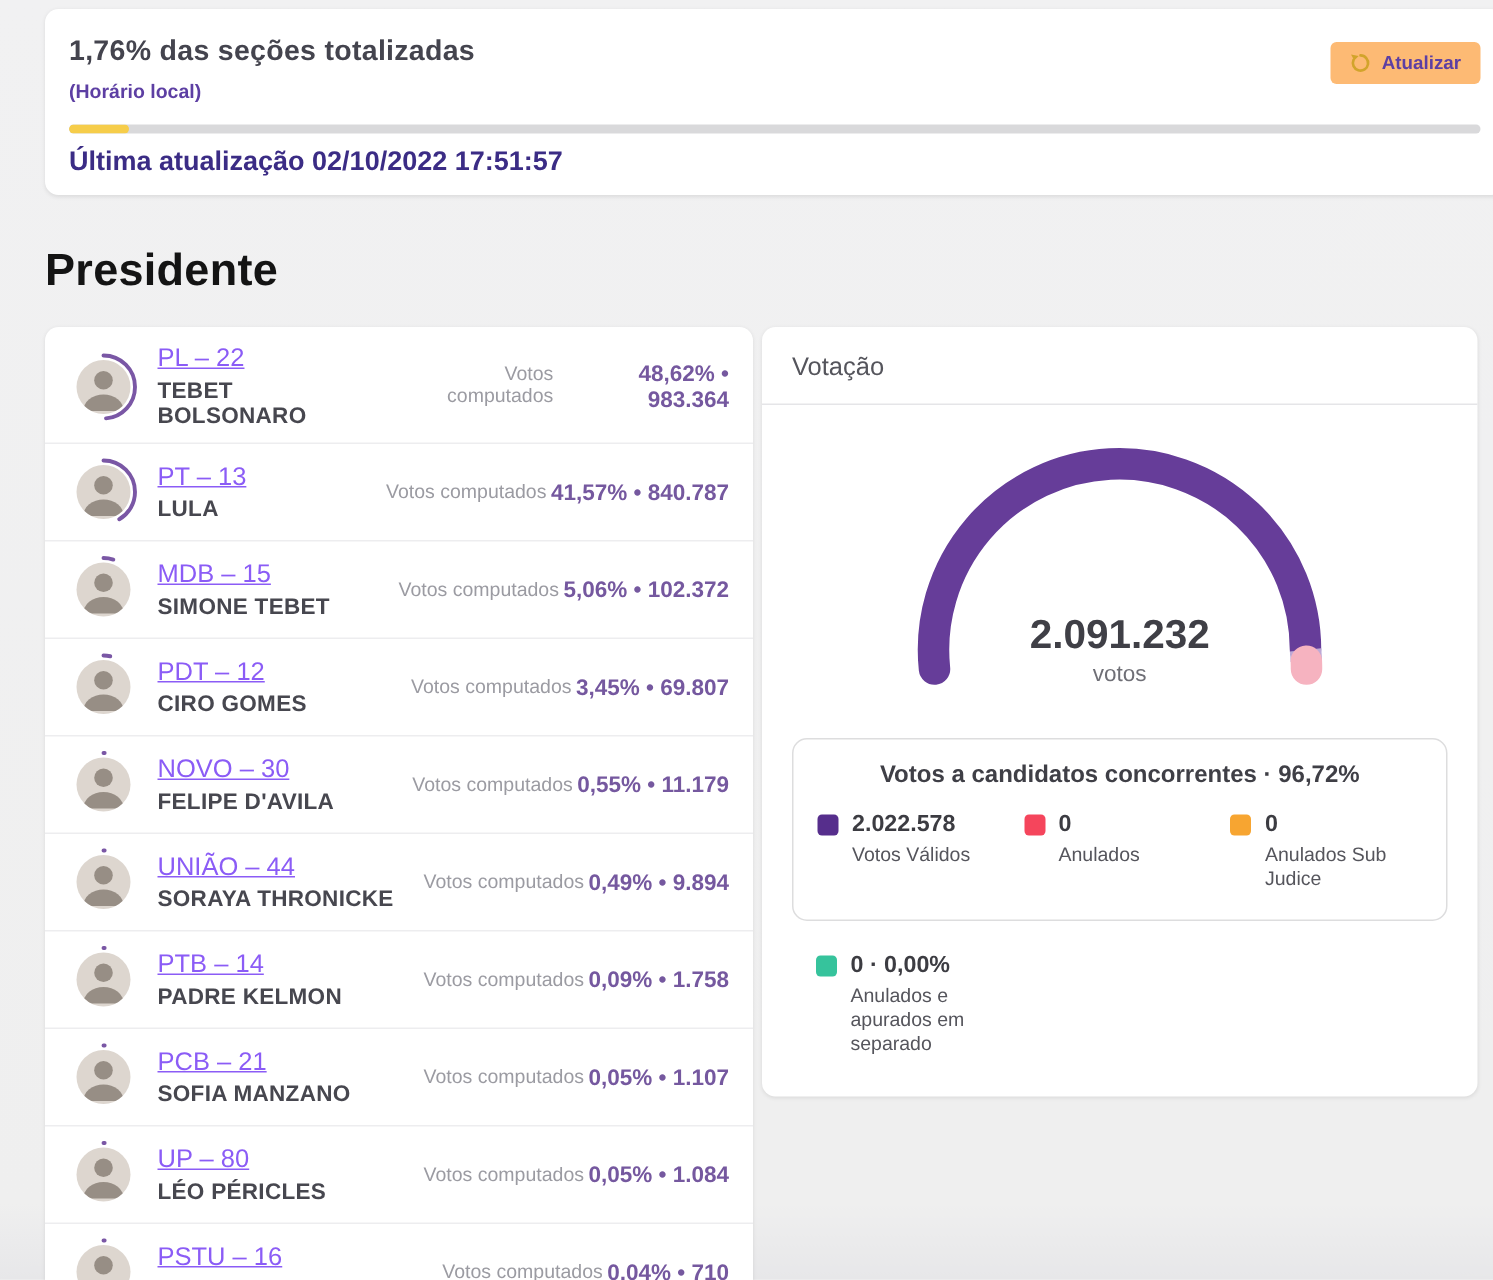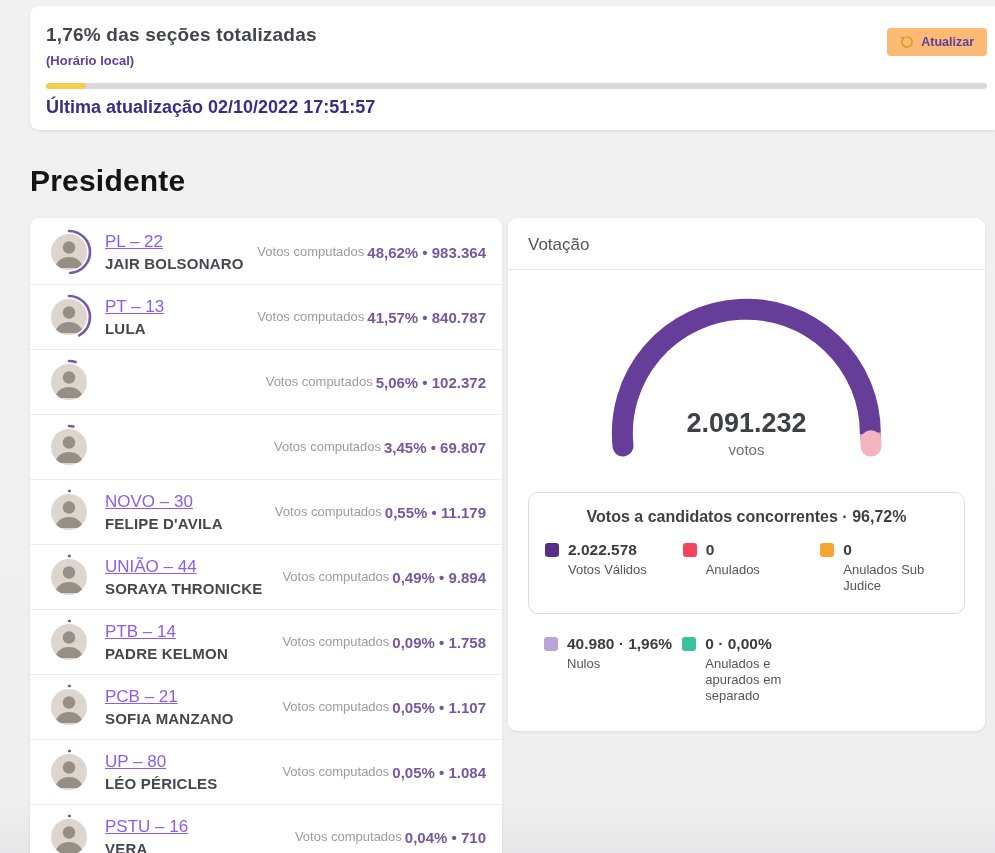--- a/index.html
+++ b/index.html
@@ -128,21 +128,21 @@
       </svg>
       <div class="avatar">
         <svg viewBox="0 0 36 36">
           <circle cx="18" cy="13.5" r="6.2" fill="#978e85"></circle>
           <path d="M4.5 34 a13.5 11 0 0 1 27 0 z" fill="#978e85"></path>
         </svg>
       </div>
     </div>
     <div class="cand-mid">
       <span class="cand-party">PL – 22</span>
-      <span class="cand-name">JAIR BOLSONARO</span>
+      <span class="cand-name">TEBET BOLSONARO</span>
     </div>
     <div class="cand-right">
       <span class="votes-caption">Votos computados</span>
       <span class="votes-value">48,62%  •  983.364</span>
     </div>
   </div>
 
   <div class="candidate-row">
     <div class="avatar-wrap">
       <svg class="avatar-ring" viewBox="0 0 46 46">
@@ -170,37 +170,45 @@
       <svg class="avatar-ring" viewBox="0 0 46 46">
         <circle class="ring-arc" cx="23" cy="23" r="21" fill="none" stroke="#7a57a5" stroke-width="2.6" stroke-linecap="round" transform="rotate(-90 23 23)" stroke-dasharray="6.68 131.95"></circle>
       </svg>
       <div class="avatar">
         <svg viewBox="0 0 36 36">
           <circle cx="18" cy="13.5" r="6.2" fill="#978e85"></circle>
           <path d="M4.5 34 a13.5 11 0 0 1 27 0 z" fill="#978e85"></path>
         </svg>
       </div>
     </div>
+    <div class="cand-mid">
+      <span class="cand-party">MDB – 15</span>
+      <span class="cand-name">SIMONE TEBET</span>
+    </div>
     <div class="cand-right">
       <span class="votes-caption">Votos computados</span>
       <span class="votes-value">5,06%  •  102.372</span>
     </div>
   </div>
 
   <div class="candidate-row">
     <div class="avatar-wrap">
       <svg class="avatar-ring" viewBox="0 0 46 46">
         <circle class="ring-arc" cx="23" cy="23" r="21" fill="none" stroke="#7a57a5" stroke-width="2.6" stroke-linecap="round" transform="rotate(-90 23 23)" stroke-dasharray="4.55 131.95"></circle>
       </svg>
       <div class="avatar">
         <svg viewBox="0 0 36 36">
           <circle cx="18" cy="13.5" r="6.2" fill="#978e85"></circle>
           <path d="M4.5 34 a13.5 11 0 0 1 27 0 z" fill="#978e85"></path>
         </svg>
       </div>
+    </div>
+    <div class="cand-mid">
+      <span class="cand-party">PDT – 12</span>
+      <span class="cand-name">CIRO GOMES</span>
     </div>
     <div class="cand-right">
       <span class="votes-caption">Votos computados</span>
       <span class="votes-value">3,45%  •  69.807</span>
     </div>
   </div>
 
   <div class="candidate-row">
     <div class="avatar-wrap">
       <svg class="avatar-ring" viewBox="0 0 46 46">
@@ -374,27 +382,20 @@
   <div class="stat">
     <span class="swatch" style="background: rgb(247, 165, 49);"></span>
     <div>
       <div class="stat-value">0</div>
       <div class="stat-label">Anulados Sub Judice</div>
     </div>
   </div>
 </div>
       </div>
       <div class="stats-grid outside" id="stats-bottom">
-  <div class="stat">
-    <span class="swatch" style="background: rgb(184, 166, 217);"></span>
-    <div>
-      <div class="stat-value">40.980 · 1,96%</div>
-      <div class="stat-label">Nulos</div>
-    </div>
-  </div>
 
 
   <div class="stat">
     <span class="swatch" style="background: rgb(54, 195, 156);"></span>
     <div>
       <div class="stat-value">0 · 0,00%</div>
       <div class="stat-label">Anulados e apurados em separado</div>
     </div>
   </div>
 </div>

